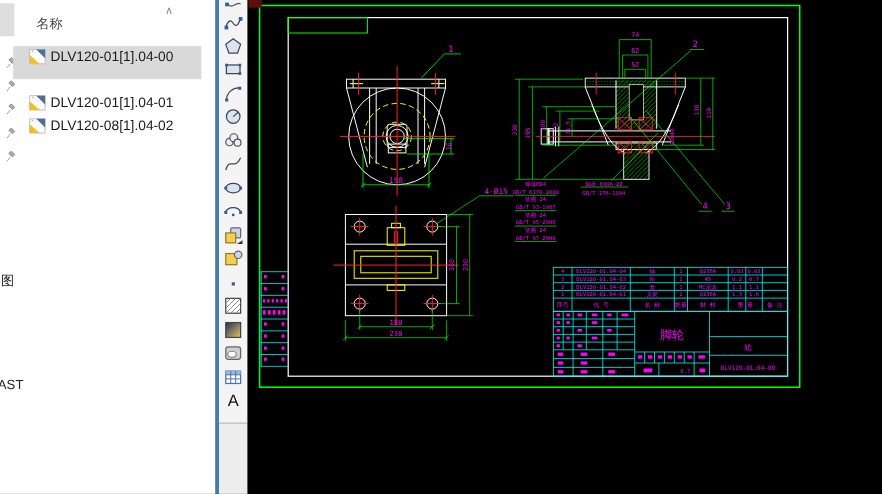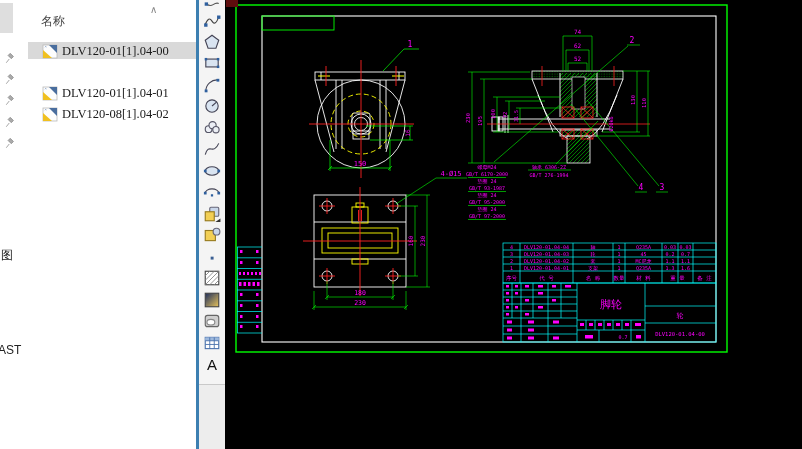--- a/index.html
+++ b/index.html
@@ -3,23 +3,23 @@
 <meta charset="utf-8">
 <style>
   html,body{margin:0;padding:0;background:#000;}
   #screen{position:relative;width:802px;height:449px;overflow:hidden;background:#000;
           font-family:"Liberation Sans", sans-serif;}
   
   #explorer{position:absolute;left:0;top:0;width:196px;height:449px;background:#fff;}
   #nav-sel{position:absolute;left:0;top:3px;width:13px;height:30px;background:#dedede;}
   .pin{position:absolute;left:4px;width:12px;height:12px;}
   .nav-partial{position:absolute;color:#222;font-size:12px;}
-  #col-header{position:absolute;left:33px;top:13px;font-size:12px;color:#444;margin-left:8px;}
+  #col-header{position:absolute;left:33px;top:13px;font-size:12px;color:#444;}
   #sort-ind{position:absolute;left:150px;top:4px;font-size:10px;color:#888;}
-  .file-row{position:absolute;left:28px;width:171px;height:17px;font-family:Liberation Serif, serif;}
+  .file-row{position:absolute;left:12px;width:171px;height:30px;}
   .file-row.selected{background:#d9d9d9;}
   .ficon{position:absolute;left:14px;top:2px;width:16px;height:15px;}
   .fname{position:absolute;left:34px;top:2px;font-size:12.5px;color:#1a1a1a;white-space:nowrap;}
   
   #win-edge{position:absolute;left:196px;top:0;width:3px;height:449px;background:#3c7fb1;}
   #toolbar{position:absolute;left:199px;top:0;width:26px;height:384px;background:#f4f4f4;
            border-right:1px solid #9a9a9a;border-bottom:1px solid #c9c9c9;}
   #toolbar-tail{position:absolute;left:199px;top:385px;width:26px;height:64px;background:#ededed;
            border-right:1px solid #9a9a9a;}
   .tool{position:absolute;left:4px;width:18px;height:18px;}

